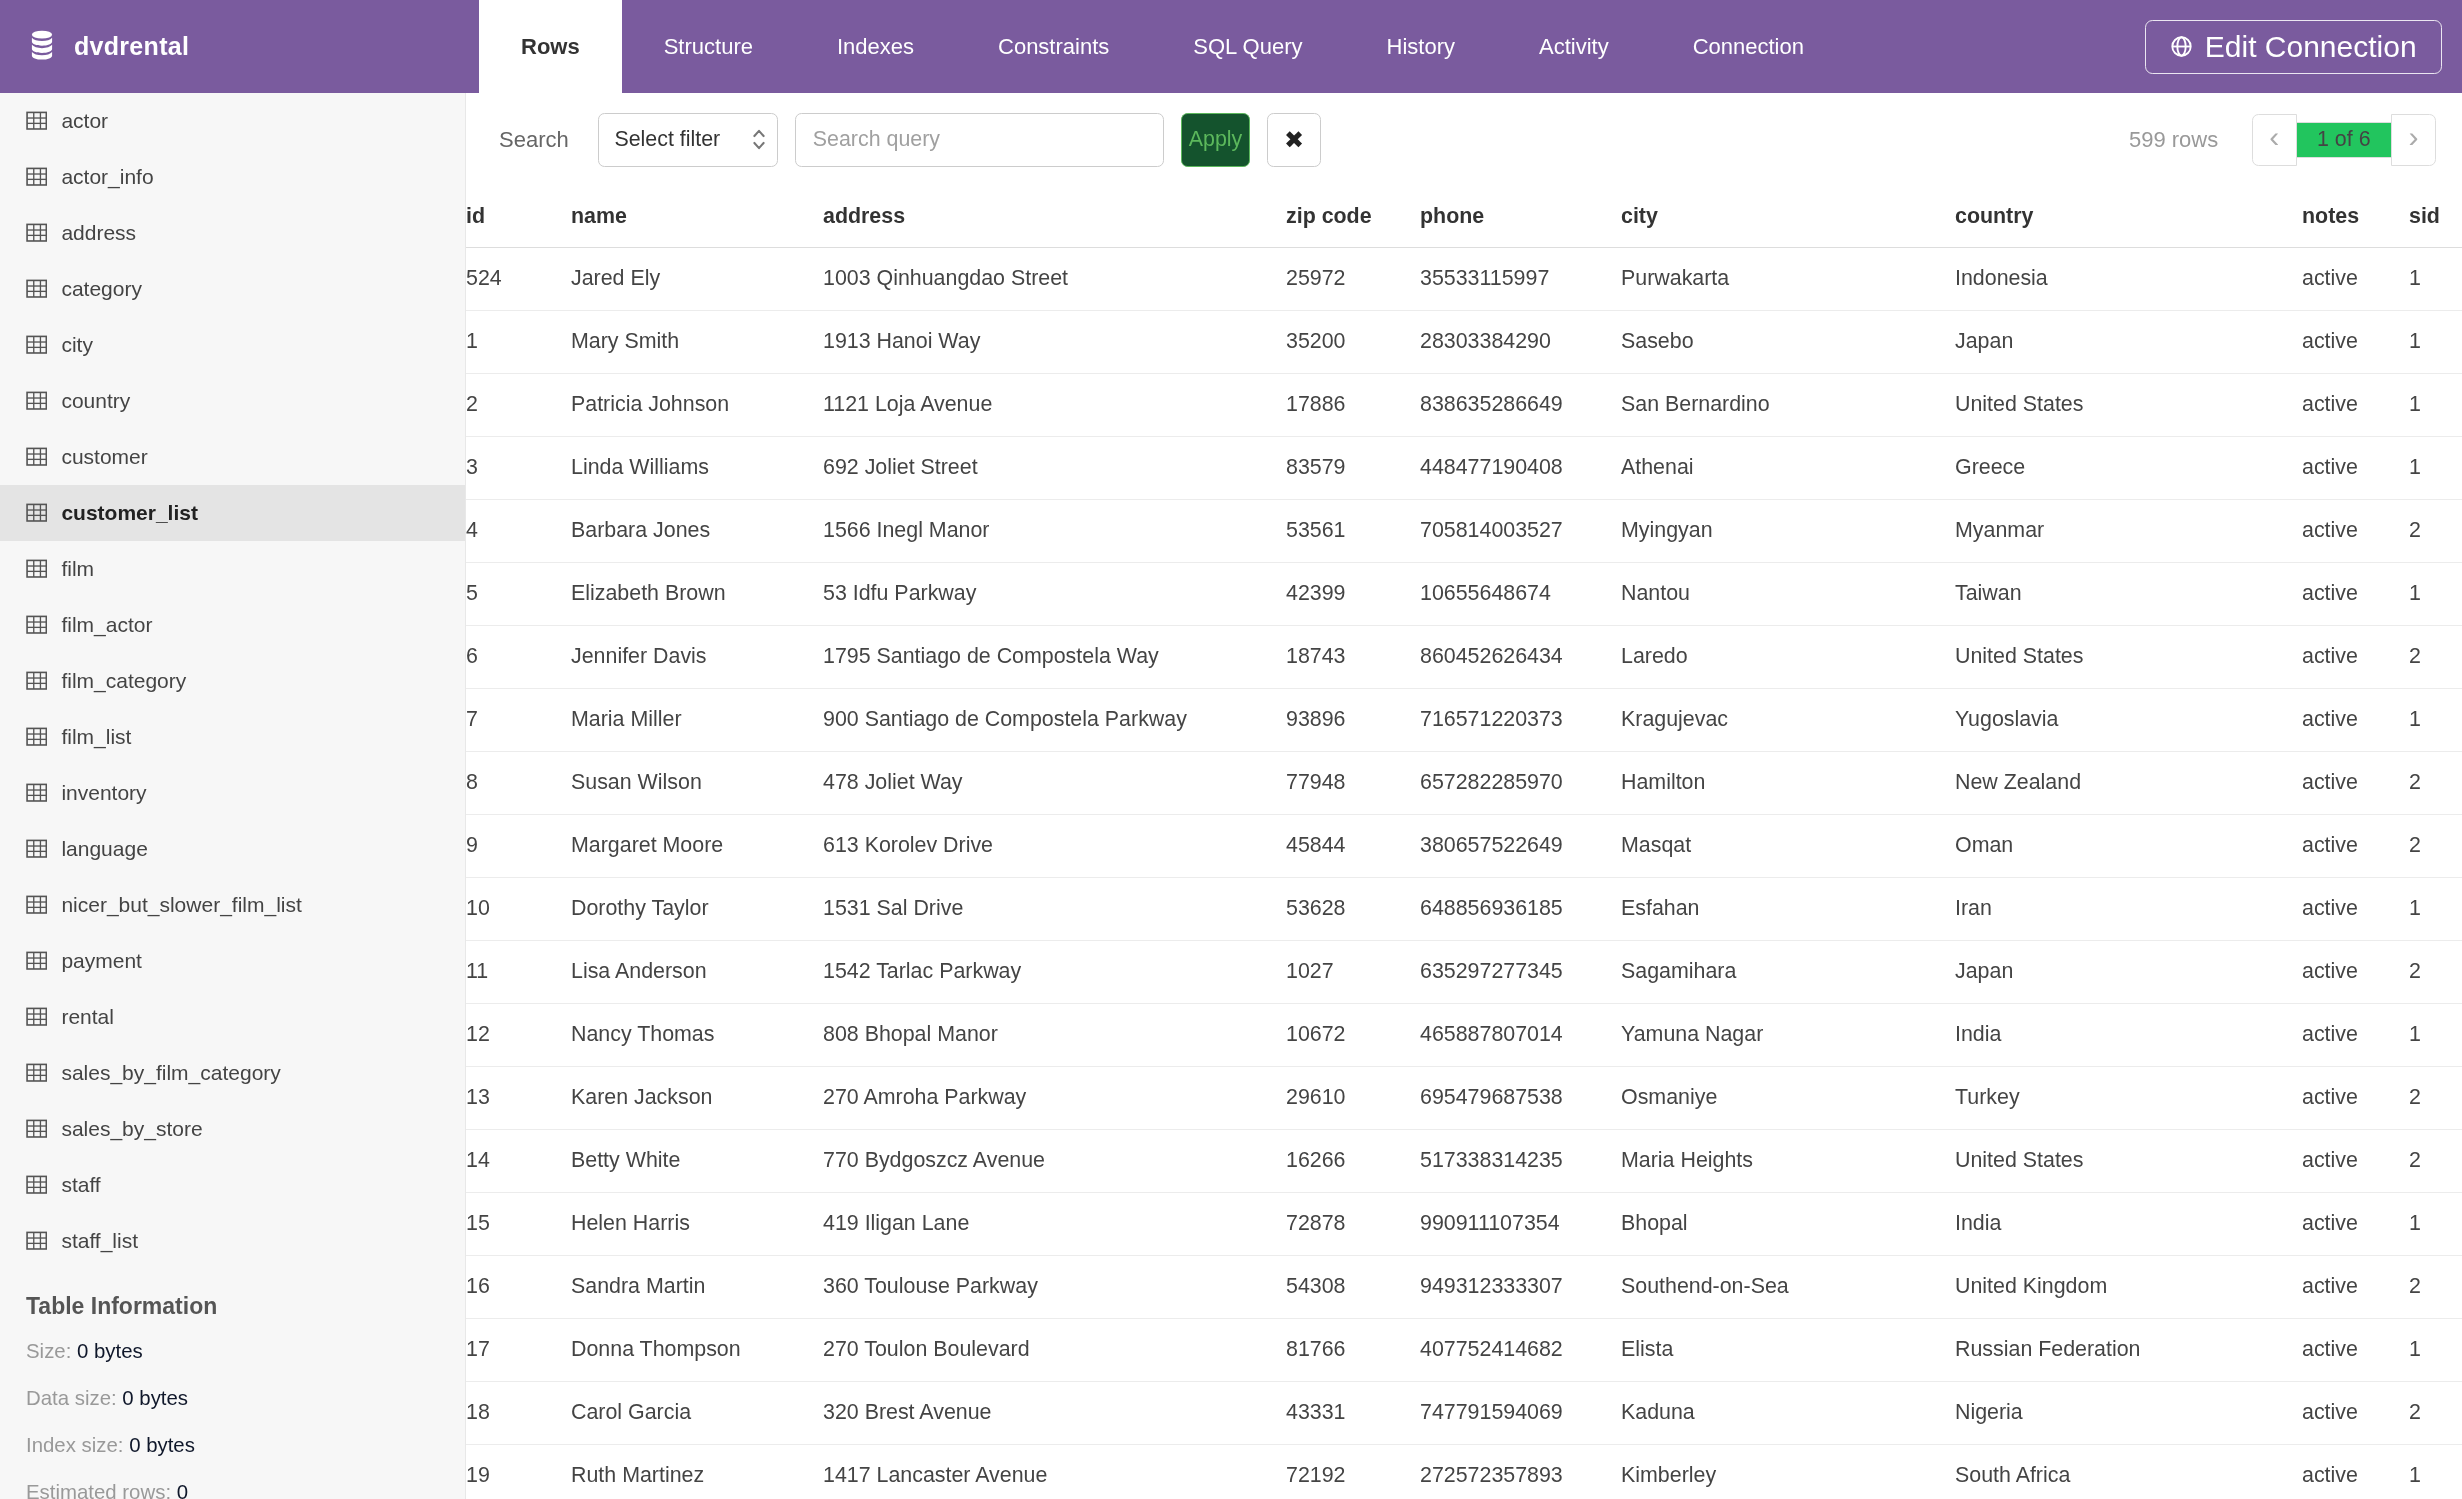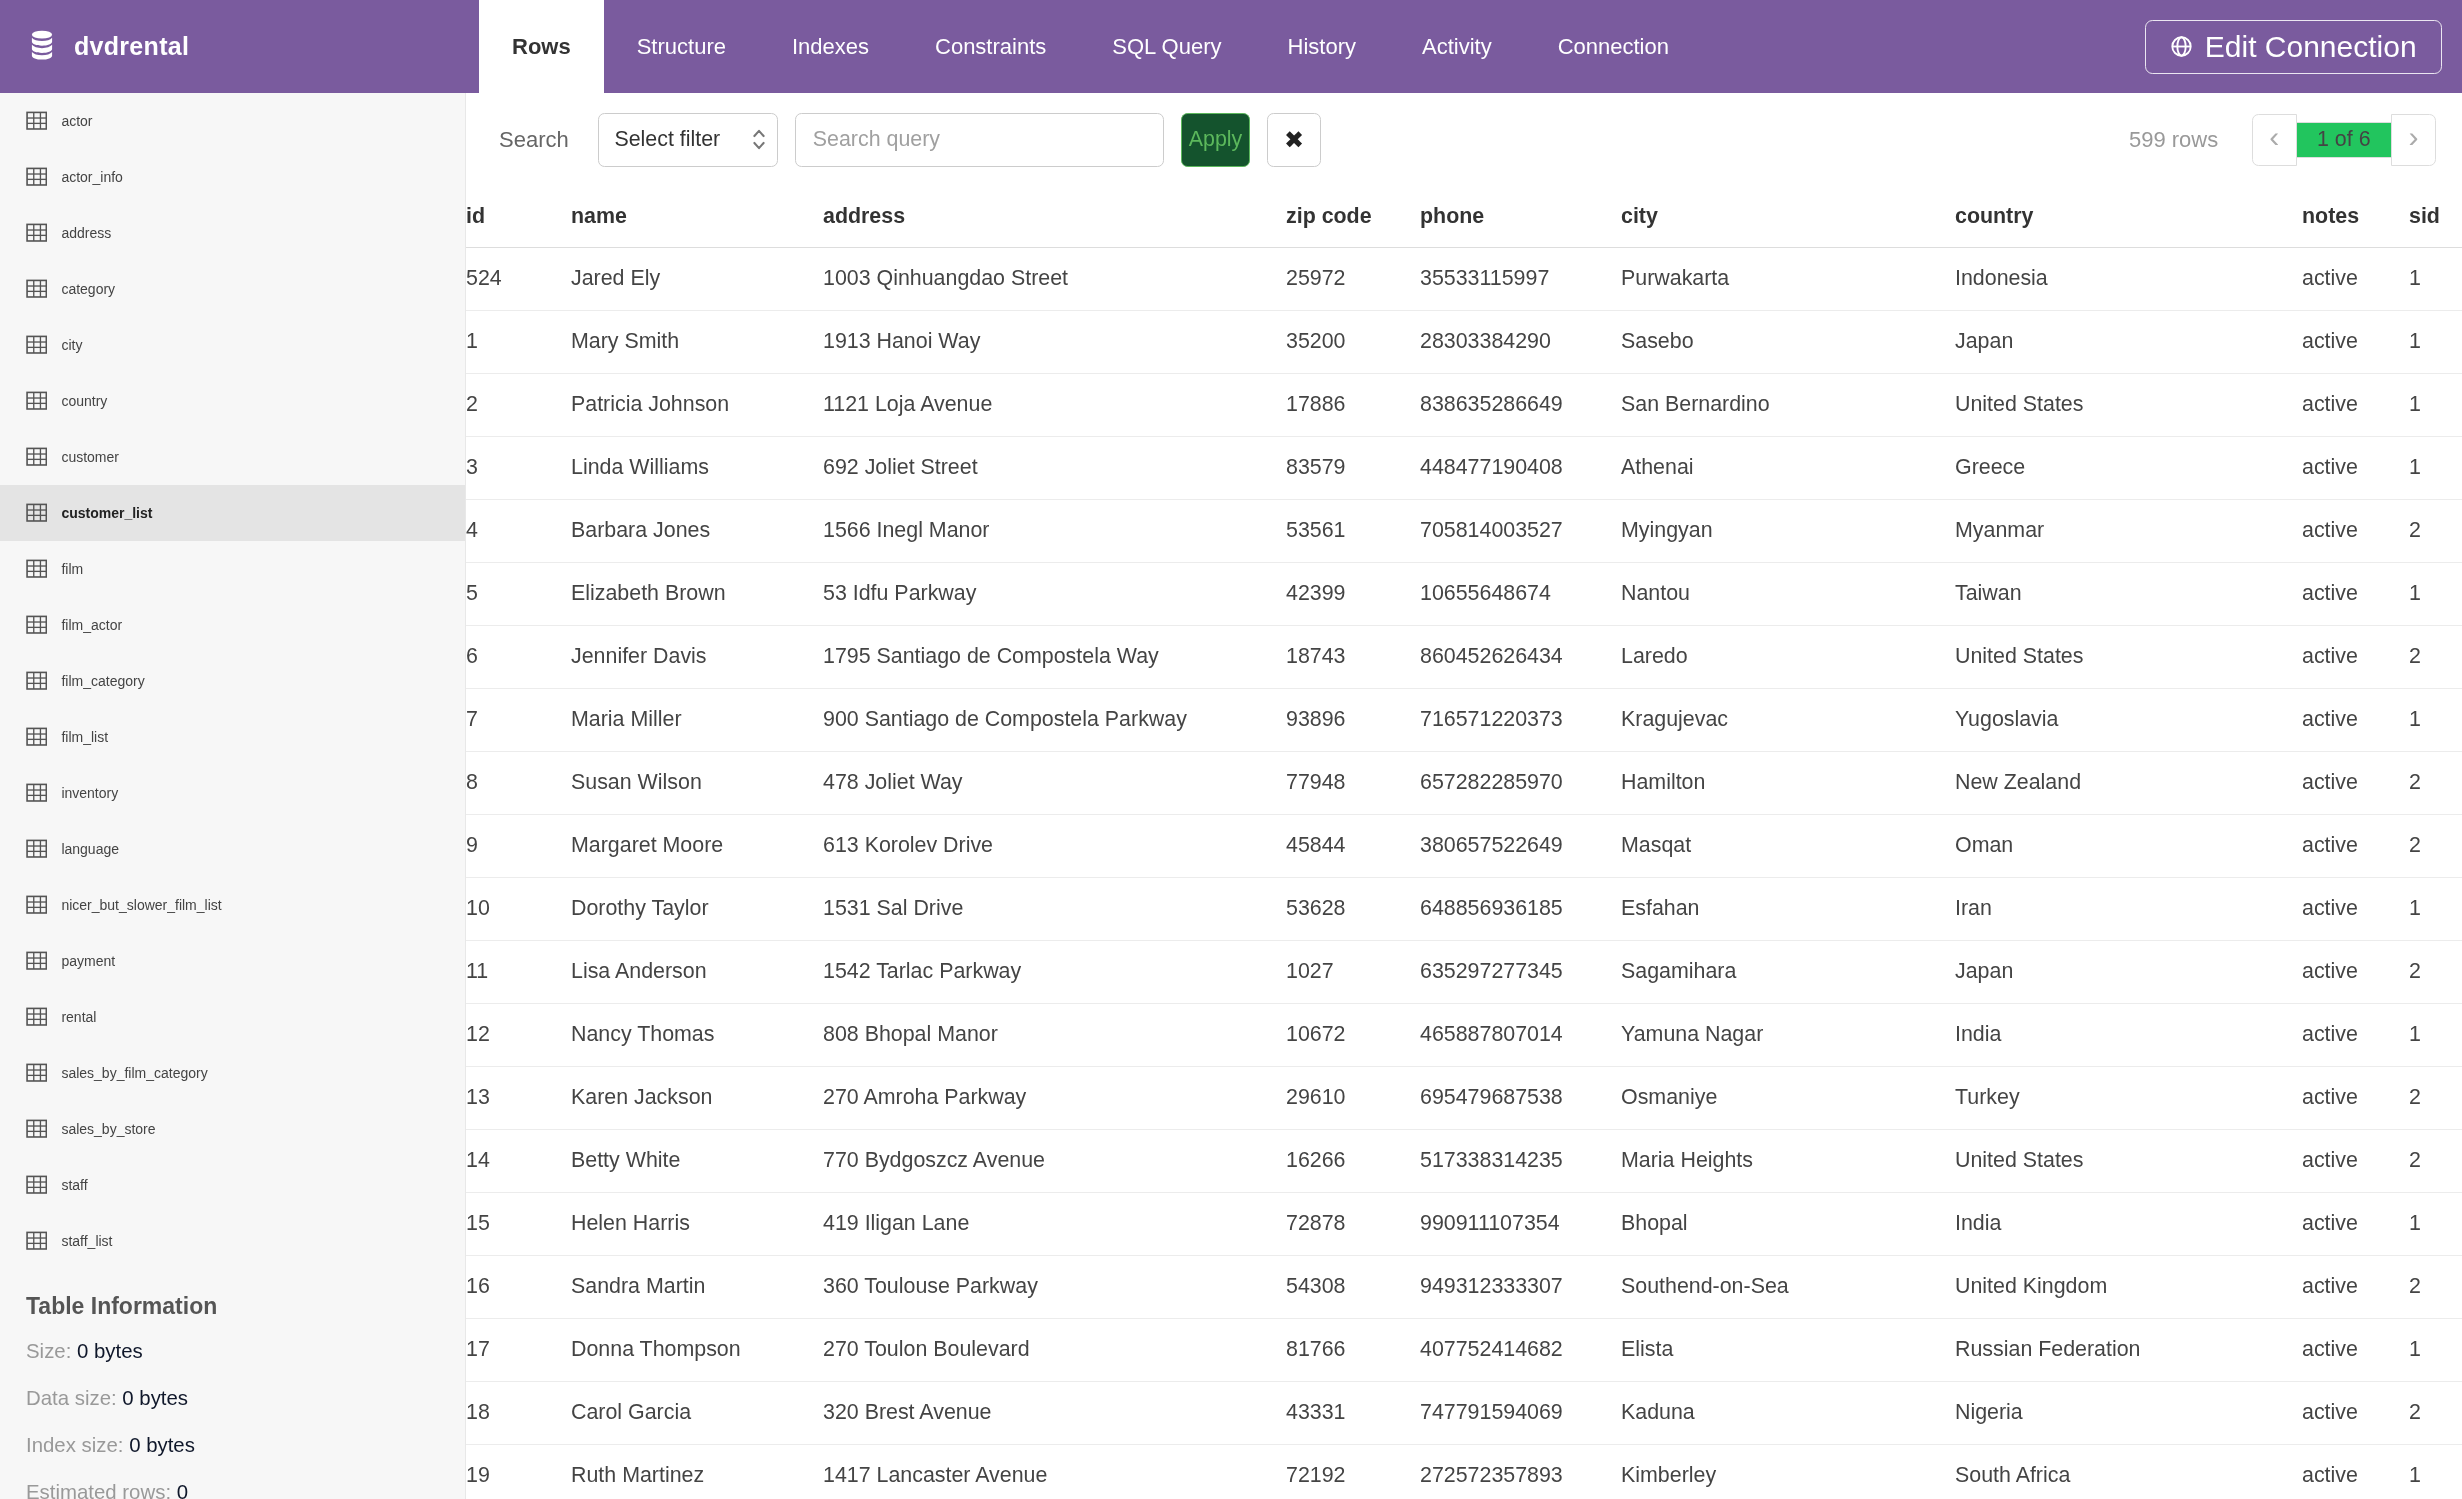--- a/index.html
+++ b/index.html
@@ -16,21 +16,21 @@
     height: 93px; background: #7A5B9E; display: flex; align-items: stretch;
     flex: 0 0 auto;
   }
   .brand {
     width: 466px; flex: 0 0 auto; display: flex; align-items: center;
     padding-left: 28px; gap: 18px; color: #fff;
   }
   .brand-title { font-size: 25px; font-weight: bold; letter-spacing: 0.3px; }
   .tabs { display: flex; align-items: stretch; margin-left: 13px; }
   .tab {
-    display: flex; align-items: center; padding: 0 33px; color: #fff;
+    display: flex; align-items: center; padding: 0 42px; color: #fff;
     font-size: 22px; cursor: default; white-space: nowrap;
   }
   .tab.active { background: #ffffff; color: #333; font-weight: bold; }
   .edit-conn {
     margin-left: auto; align-self: center; margin-right: 20.4px;
     display: flex; align-items: center; gap: 12px;
     height: 54px; padding: 0 24px; background: transparent;
     border: 1.9px solid rgba(255,255,255,0.85); border-radius: 7.4px;
     color: #fff; font-size: 30px; font-family: inherit;
   }
@@ -38,21 +38,21 @@
   
   .content { flex: 1 1 auto; display: flex; min-height: 0; }
 
   
   .sidebar {
     width: 466px; flex: 0 0 auto; background: #F7F7F7;
     border-right: 0.9px solid #E8E8E8; overflow: hidden;
   }
   .sidebar-item {
     height: 56px; display: flex; align-items: center; gap: 14px;
-    padding-left: 26px; font-size: 14px; color: #444; cursor: default;
+    padding-left: 26px; font-size: 21px; color: #444; cursor: default;
   }
   .sidebar-item.selected { background: #E4E4E4; font-weight: bold; color: #222; }
   .tbl-icon { display: flex; align-items: center; flex: 0 0 auto; }
   .table-info { padding: 24px 26px 0 26px; }
   .table-info-title { font-size: 23px; font-weight: bold; color: #555; margin-bottom: 20.4px; }
   .info-row { font-size: 20.4px; margin-bottom: 24px; }
   .info-label { color: #999; }
   .info-value { color: #0f172a; text-align: right; }
 
   

